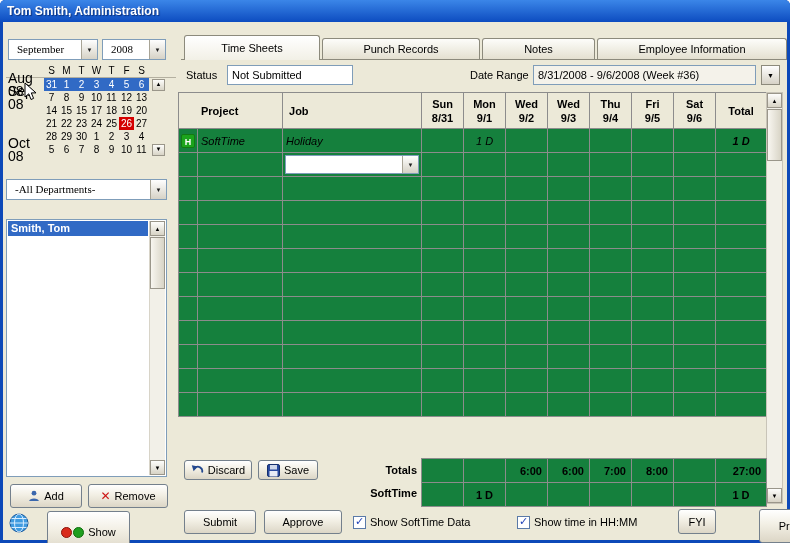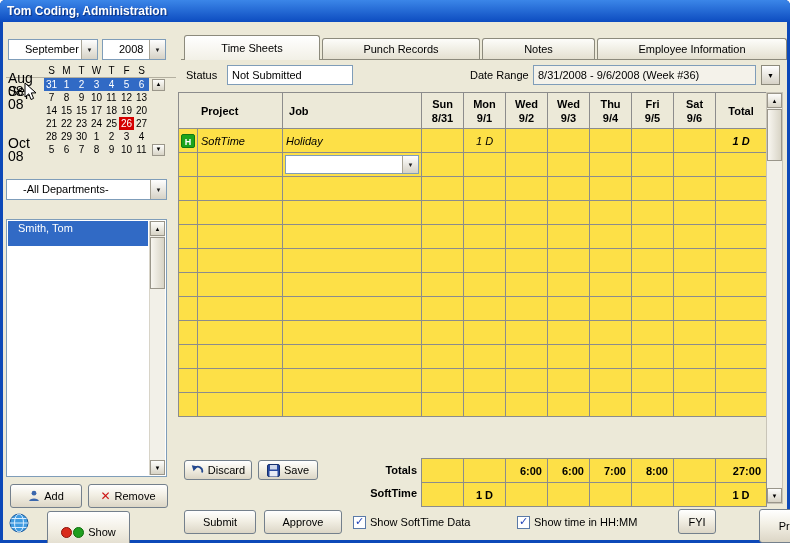--- a/index.html
+++ b/index.html
@@ -10,21 +10,21 @@
             border-radius:5px 5px 0 0; overflow:hidden; }
   .titlebar { position:absolute; left:0; top:0; right:0; height:22px; display:flex; align-items:center;
               background:linear-gradient(to bottom,var(--titlebar-top,#3b86e8),var(--titlebar-bottom,#0d4cc0));
               border-radius:5px 5px 0 0; }
   .title-text { color:#fff; font-weight:bold; font-size:12px; padding-left:7px; text-shadow:1px 1px 1px #0a2f7a; }
   .client { position:absolute; left:3px; top:22px; width:784px; height:518px; background:#ece9d8; }
   .client > * { position:absolute; }
 
   
   .combo { background:#fff; border:1px solid #7f9db9; display:flex; align-items:stretch; }
-  .combo-text { flex:1; padding-left:16px; line-height:18px; overflow:hidden; white-space:nowrap; }
+  .combo-text { flex:1; padding-left:8px; line-height:18px; overflow:hidden; white-space:nowrap;font-family:Liberation Serif, serif; }
   .dd-btn { width:16px; background:linear-gradient(#fefefe,#d6d2c6); border-left:1px solid #a8a496;
             display:flex; align-items:center; justify-content:center; font-size:6px; color:#222; }
   .dd-sq { background:linear-gradient(#fefefe,#d6d2c6); border:1px solid #8c8a7c; display:flex;
            align-items:center; justify-content:center; font-size:7px; }
   .field { background:#fff; border:1px solid #7f9db9; line-height:18px; padding-left:4px;
            overflow:hidden; white-space:nowrap; }
   .field.gray { background:#f4f2ea; }
   .btn { background:linear-gradient(#ffffff,#f2efe4 45%,#dcd6c6); border:1px solid #74808c; border-radius:3px;
          display:flex; align-items:center; justify-content:center; gap:4px; cursor:default; }
 
@@ -39,32 +39,32 @@
              border:1px solid #9a968a; font-size:6px; display:flex; align-items:center; justify-content:center; }
 
   
   .chk { display:flex; align-items:center; gap:4px; height:14px; }
   .cb { width:13px; height:13px; background:#fff; border:1px solid #5a7aa8; display:inline-flex;
         align-items:center; justify-content:center; flex:0 0 13px; }
   .ck { color:var(--check,#2243b8); font-weight:bold; font-size:11px; line-height:1; margin-top:-1px; font-style:normal; }
 
   
   .listbox { background:#fff; border:1px solid #7f9db9; }
-  .list-item { height:25px; line-height:15px; padding-left:10px; margin:1px 18px 0 1px; }
+  .list-item { height:15px; line-height:15px; padding-left:3px; margin:1px 18px 0 1px;font-weight:bold; }
   .list-item.selected { background:var(--selection,#316ac5); color:#fff; }
   .vscroll { background:#f2f0e8; }
   .vscroll .sc-btn { position:absolute; left:0; right:0; height:15px; background:linear-gradient(#fdfdfb,#d8d4c6);
                      border:1px solid #9a968a; font-size:6px; display:flex; align-items:center; justify-content:center; }
   .vscroll .sc-btn.top { top:0; } .vscroll .sc-btn.bottom { bottom:0; }
   .vscroll .sc-thumb { position:absolute; left:0; right:0; top:16px; height:52px;
                        background:linear-gradient(90deg,#f8f6f0,#d8d4c6); border:1px solid #9a968a; }
   .listbox .vscroll { position:absolute; top:1px; right:1px; bottom:1px; width:16px; border-left:1px solid #d8d4c8; }
 
   
-  .tsgrid { border-collapse:collapse; table-layout:fixed; background:#fde047; border:1px solid #555; }
+  .tsgrid { border-collapse:collapse; table-layout:fixed; background:#15803d; border:1px solid #555; }
   .tsgrid th, .tsgrid td { border:1px solid #8c8c8c; font-size:11px; white-space:nowrap; overflow:hidden; padding:0; }
   .tsgrid thead th { background:#ece9d8; height:36px; font-weight:bold; vertical-align:middle; text-align:center; }
   .h-proj { text-align:left !important; padding-left:22px !important; }
   .h-job { text-align:left !important; padding-left:6px !important; }
   .hday, .hdate { line-height:14px; }
   .tsgrid tbody td { height:24px; }
   .c-ic { text-align:center; vertical-align:middle; }
   .c-proj, .c-job { padding-left:3px !important; }
   .num { text-align:right; padding-right:5px !important; }
   .ctr { text-align:center; }
@@ -88,21 +88,21 @@
   .dot.red { background:#d92b1c; border:1px solid #8c1208; margin-right:-3px; }
   .dot.green { background:#1f9e1f; border:1px solid #0d6e0d; }
   .xmark { color:#cc1111; font-weight:bold; font-size:12px; line-height:1; }
   .cursor { z-index:20; }
 </style>
 </head>
 <body>
 
 <div class="window">
   <div class="titlebar">
-    <span class="title-text">Tom Coding, Administration</span>
+    <span class="title-text">Tom Smith, Administration</span>
   </div>
 
   <div class="client">
 
     <div class="combo" style="left:5px;top:17px;width:90px;height:21px">
       <span class="combo-text">September</span>
       <span class="dd-btn">▼</span>
     </div>
     <div class="combo" style="left:99px;top:17px;width:64px;height:21px">
       <span class="combo-text">2008</span>

